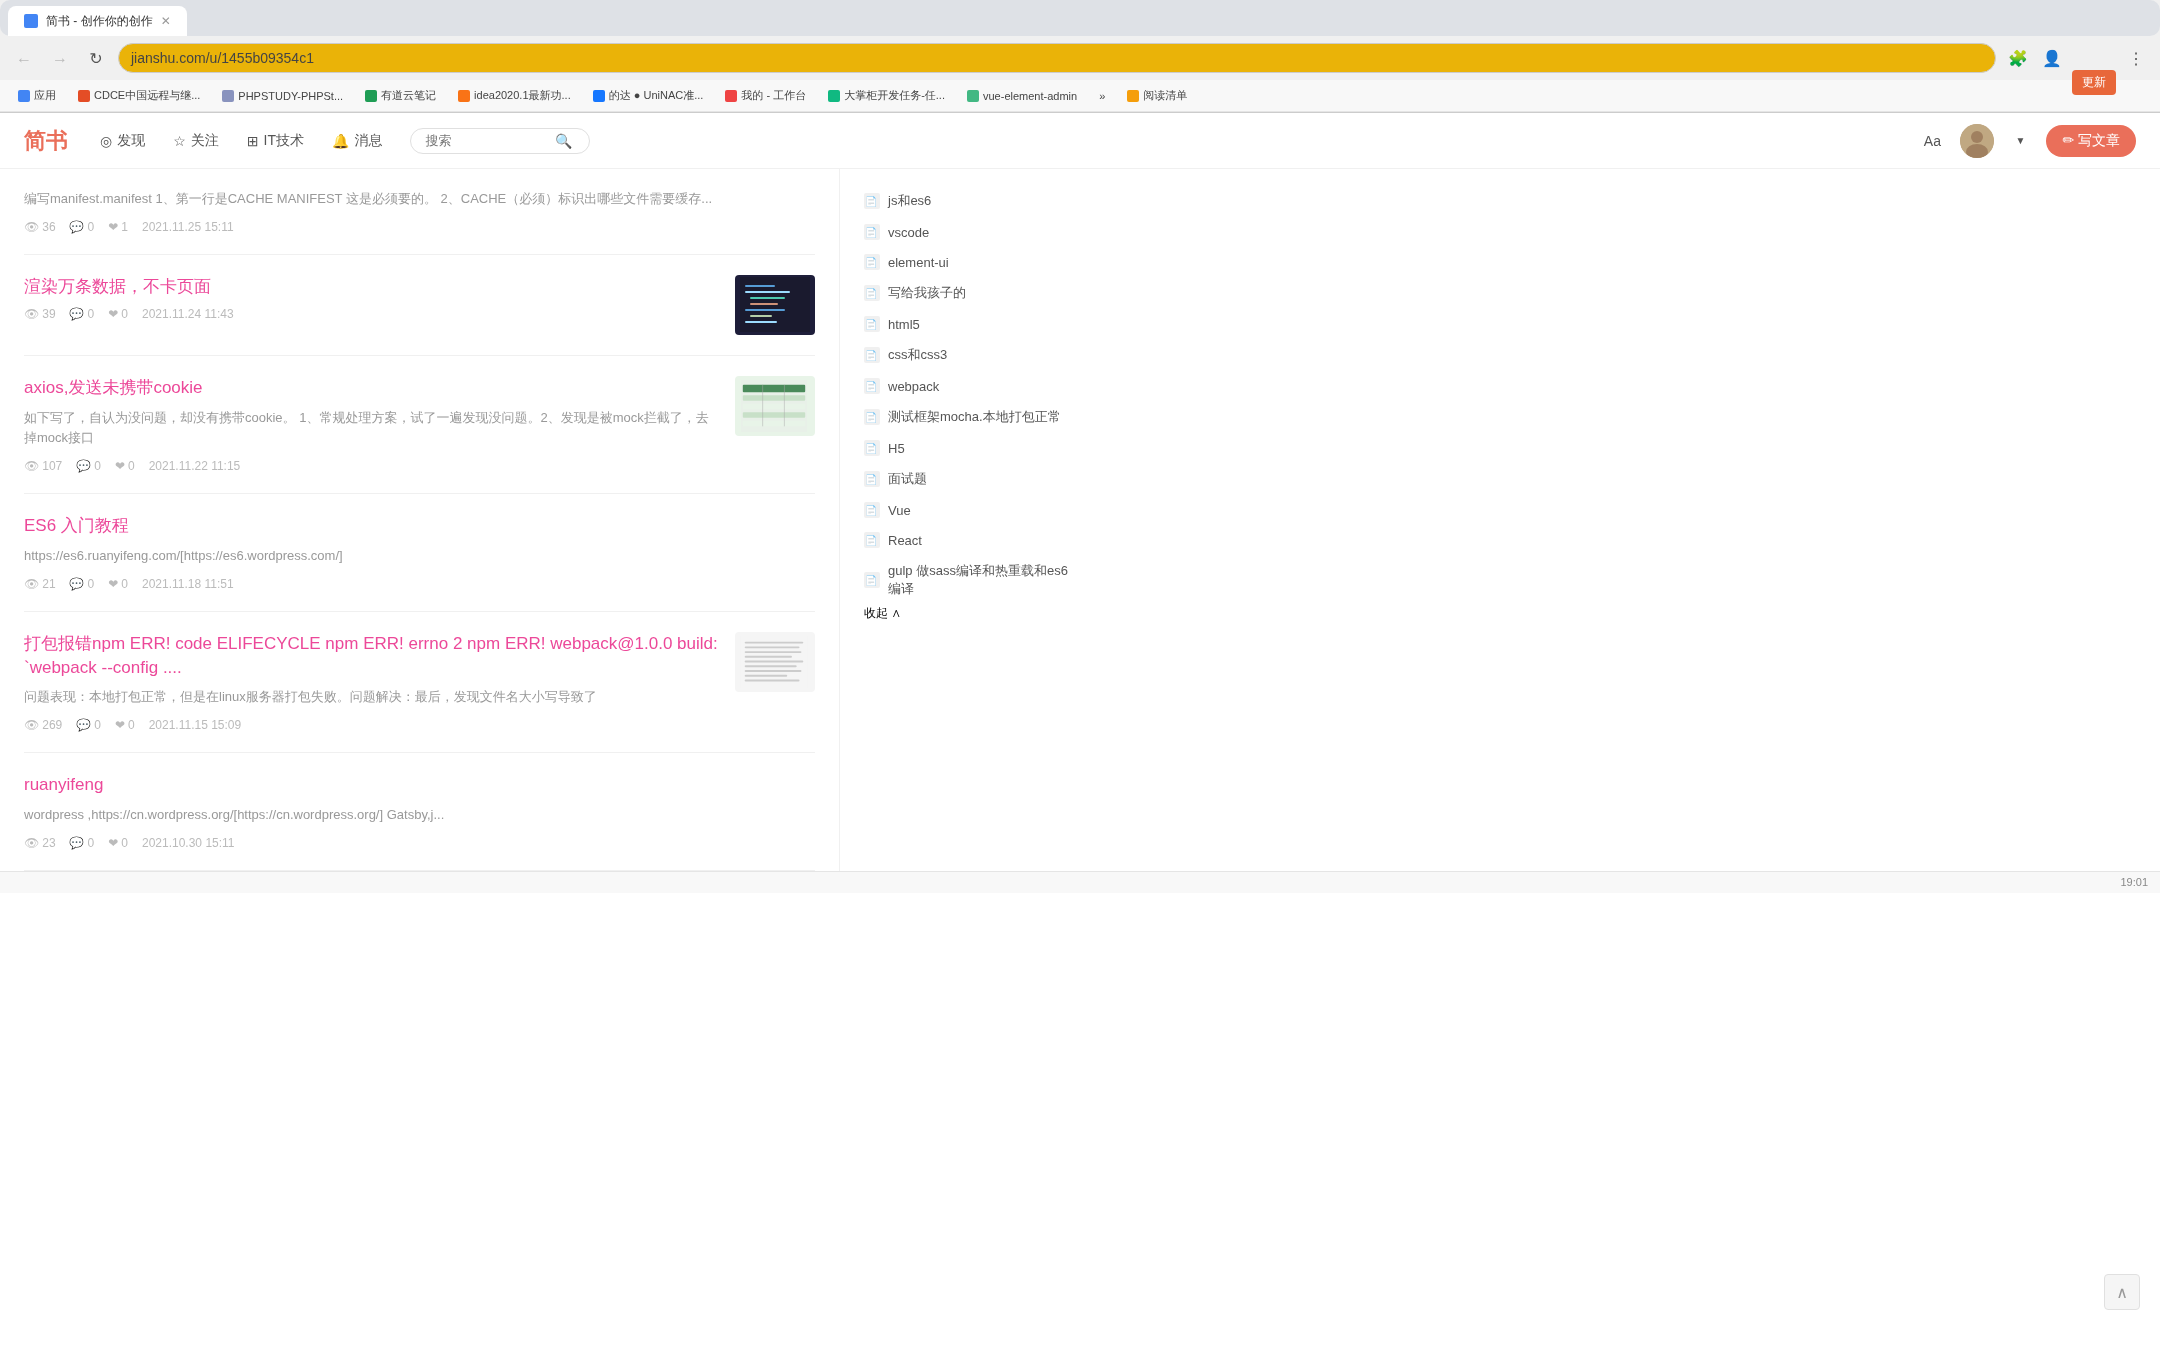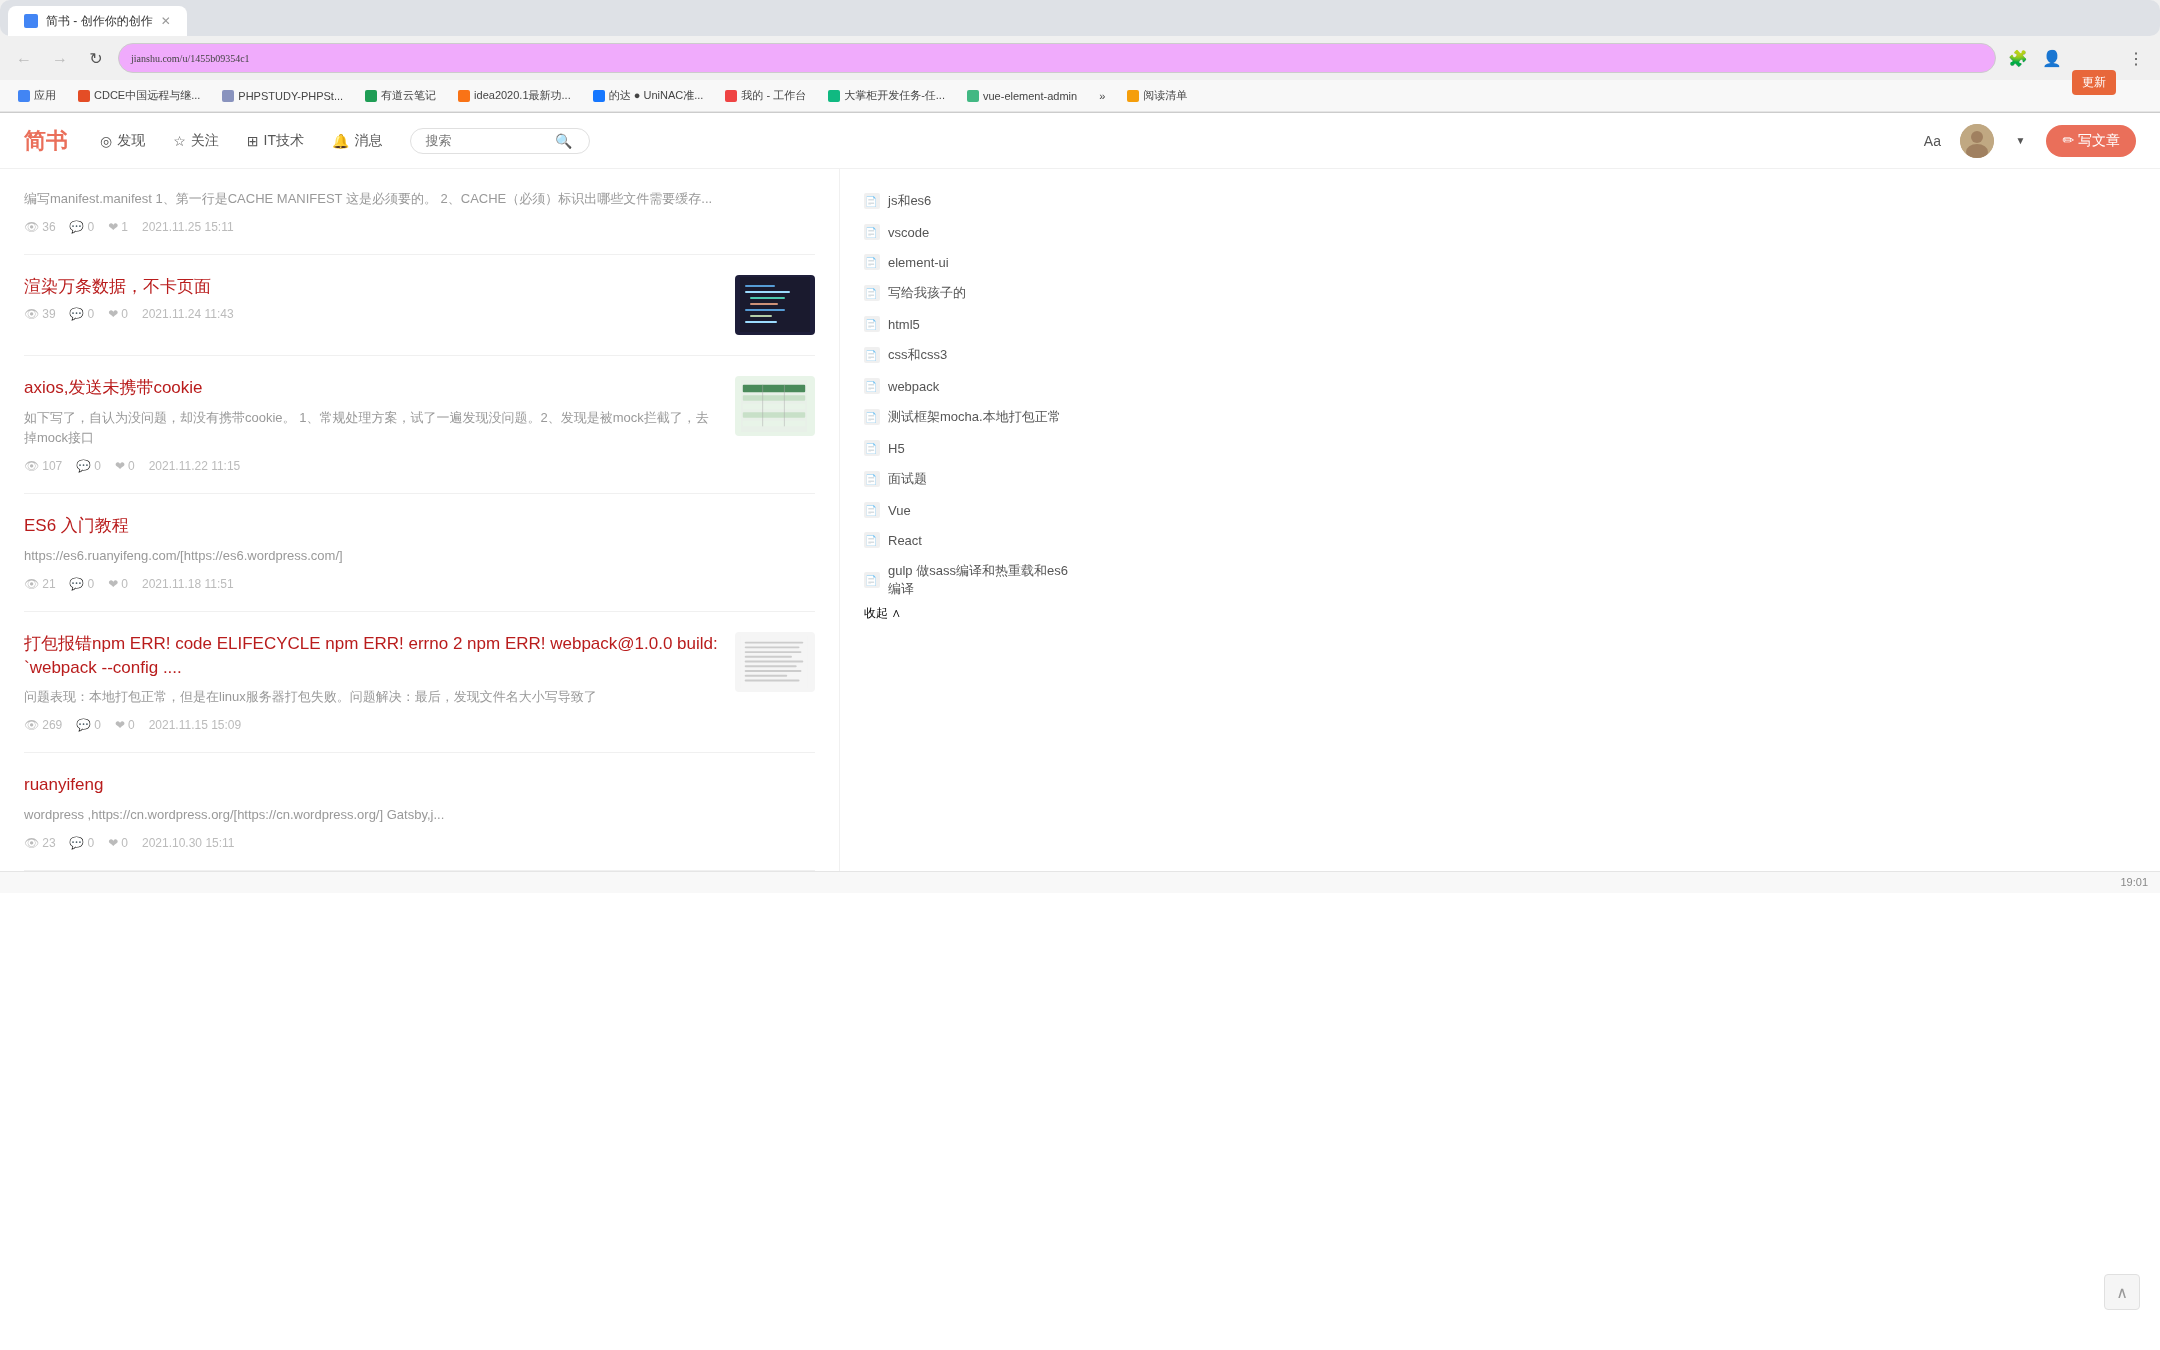--- a/index.html
+++ b/index.html
@@ -7,21 +7,21 @@
 
     
     .browser-chrome { background: #f0f0f0; border-bottom: 1px solid #ccc; }
     .browser-tabs { display: flex; align-items: center; padding: 6px 8px 0; background: #dee1e6; height: 36px; border-radius: 10px; }
     .browser-tab { background: #fff; border-radius: 8px 8px 0 0; padding: 6px 16px; font-size: 12px; color: #333; display: flex; align-items: center; gap: 8px; height: 30px; }
     .browser-tab-favicon { width: 14px; height: 14px; background: #e44d26; border-radius: 2px; display: inline-block; }
     .browser-tab-close { color: #999; font-size: 12px; }
     .browser-nav { display: flex; align-items: center; padding: 6px 10px; gap: 8px; background: #f0f0f0; height: 44px; }
     .nav-btn { width: 28px; height: 28px; border-radius: 50%; display: flex; align-items: center; justify-content: center; color: #555; cursor: pointer; font-size: 16px; }
     .nav-btn.disabled { color: #bbb; }
-    .address-bar { flex: 1; height: 30px; border: 1px solid #ccc; border-radius: 15px; background: #f0abfc; display: flex; align-items: center; padding: 0 12px; font-size: 10px; color: #444; font-family: Liberation Serif, serif; }
+    .address-bar { flex: 1; height: 30px; border: 1px solid #ccc; border-radius: 15px; background: #eab308; display: flex; align-items: center; padding: 0 12px; font-size: 14px; color: #444; }
     .browser-actions { display: flex; align-items: center; gap: 6px; }
     .browser-action-btn { padding: 4px 10px; background: #e8673a; color: #fff; border-radius: 4px; font-size: 12px; cursor: pointer; margin-top: 48px; }
 
     
     .bookmarks-bar { display: flex; align-items: center; padding: 4px 10px; gap: 6px; background: #f8f8f8; border-bottom: 1px solid #e5e5e5; height: 32px; overflow: hidden; }
     .bookmark-item { display: flex; align-items: center; gap: 4px; padding: 2px 8px; font-size: 11px; color: #444; border-radius: 3px; cursor: pointer; white-space: nowrap; }
     .bookmark-favicon { width: 12px; height: 12px; border-radius: 2px; display: inline-block; flex-shrink: 0; }
     .bm-apps { background: #4285f4; }
     .bm-cdce { background: #e44d26; }
     .bm-php { background: #8993be; }
@@ -48,21 +48,21 @@
 
     
     .content-area { display: flex; flex: 1; overflow: hidden; }
 
     
     .main-content { flex: 1; padding: 0 24px; overflow-y: auto; border-right: 1px solid #f0f0f0; max-width: 840px; }
 
     
     .article-item { padding: 20px 0; border-bottom: 1px solid #f0f0f0; display: flex; gap: 16px; }
     .article-body { flex: 1; }
-    .article-title { font-size: 17px; color: #b91c1c; font-weight: 500; margin-bottom: 8px; cursor: pointer; line-height: 1.4; }
+    .article-title { font-size: 17px; color: #ec4899; font-weight: 500; margin-bottom: 8px; cursor: pointer; line-height: 1.4; }
     .article-excerpt { font-size: 13px; color: #999; line-height: 1.6; margin-bottom: 10px; display: -webkit-box; -webkit-line-clamp: 2; -webkit-box-orient: vertical; overflow: hidden; }
     .article-meta { display: flex; align-items: center; gap: 14px; font-size: 12px; color: #bbb; }
     .meta-item { display: flex; align-items: center; gap: 3px; }
     .article-thumbnail { width: 80px; height: 60px; border-radius: 4px; overflow: hidden; flex-shrink: 0; display: flex; align-items: center; justify-content: center; background: #1a1a2e; }
     .thumb-code { width: 100%; height: 100%; background: #1e1e3a; display: flex; align-items: center; justify-content: center; font-size: 10px; color: #8fa; }
     .thumb-table { width: 100%; height: 100%; background: #e8f4e8; display: flex; flex-direction: column; padding: 4px; gap: 2px; }
     .thumb-text { width: 100%; height: 100%; background: #f5f5f5; padding: 4px; display: flex; flex-direction: column; gap: 2px; }
 
     
     .sidebar { width: 260px; padding: 16px 24px; overflow-y: auto; flex-shrink: 0; }

